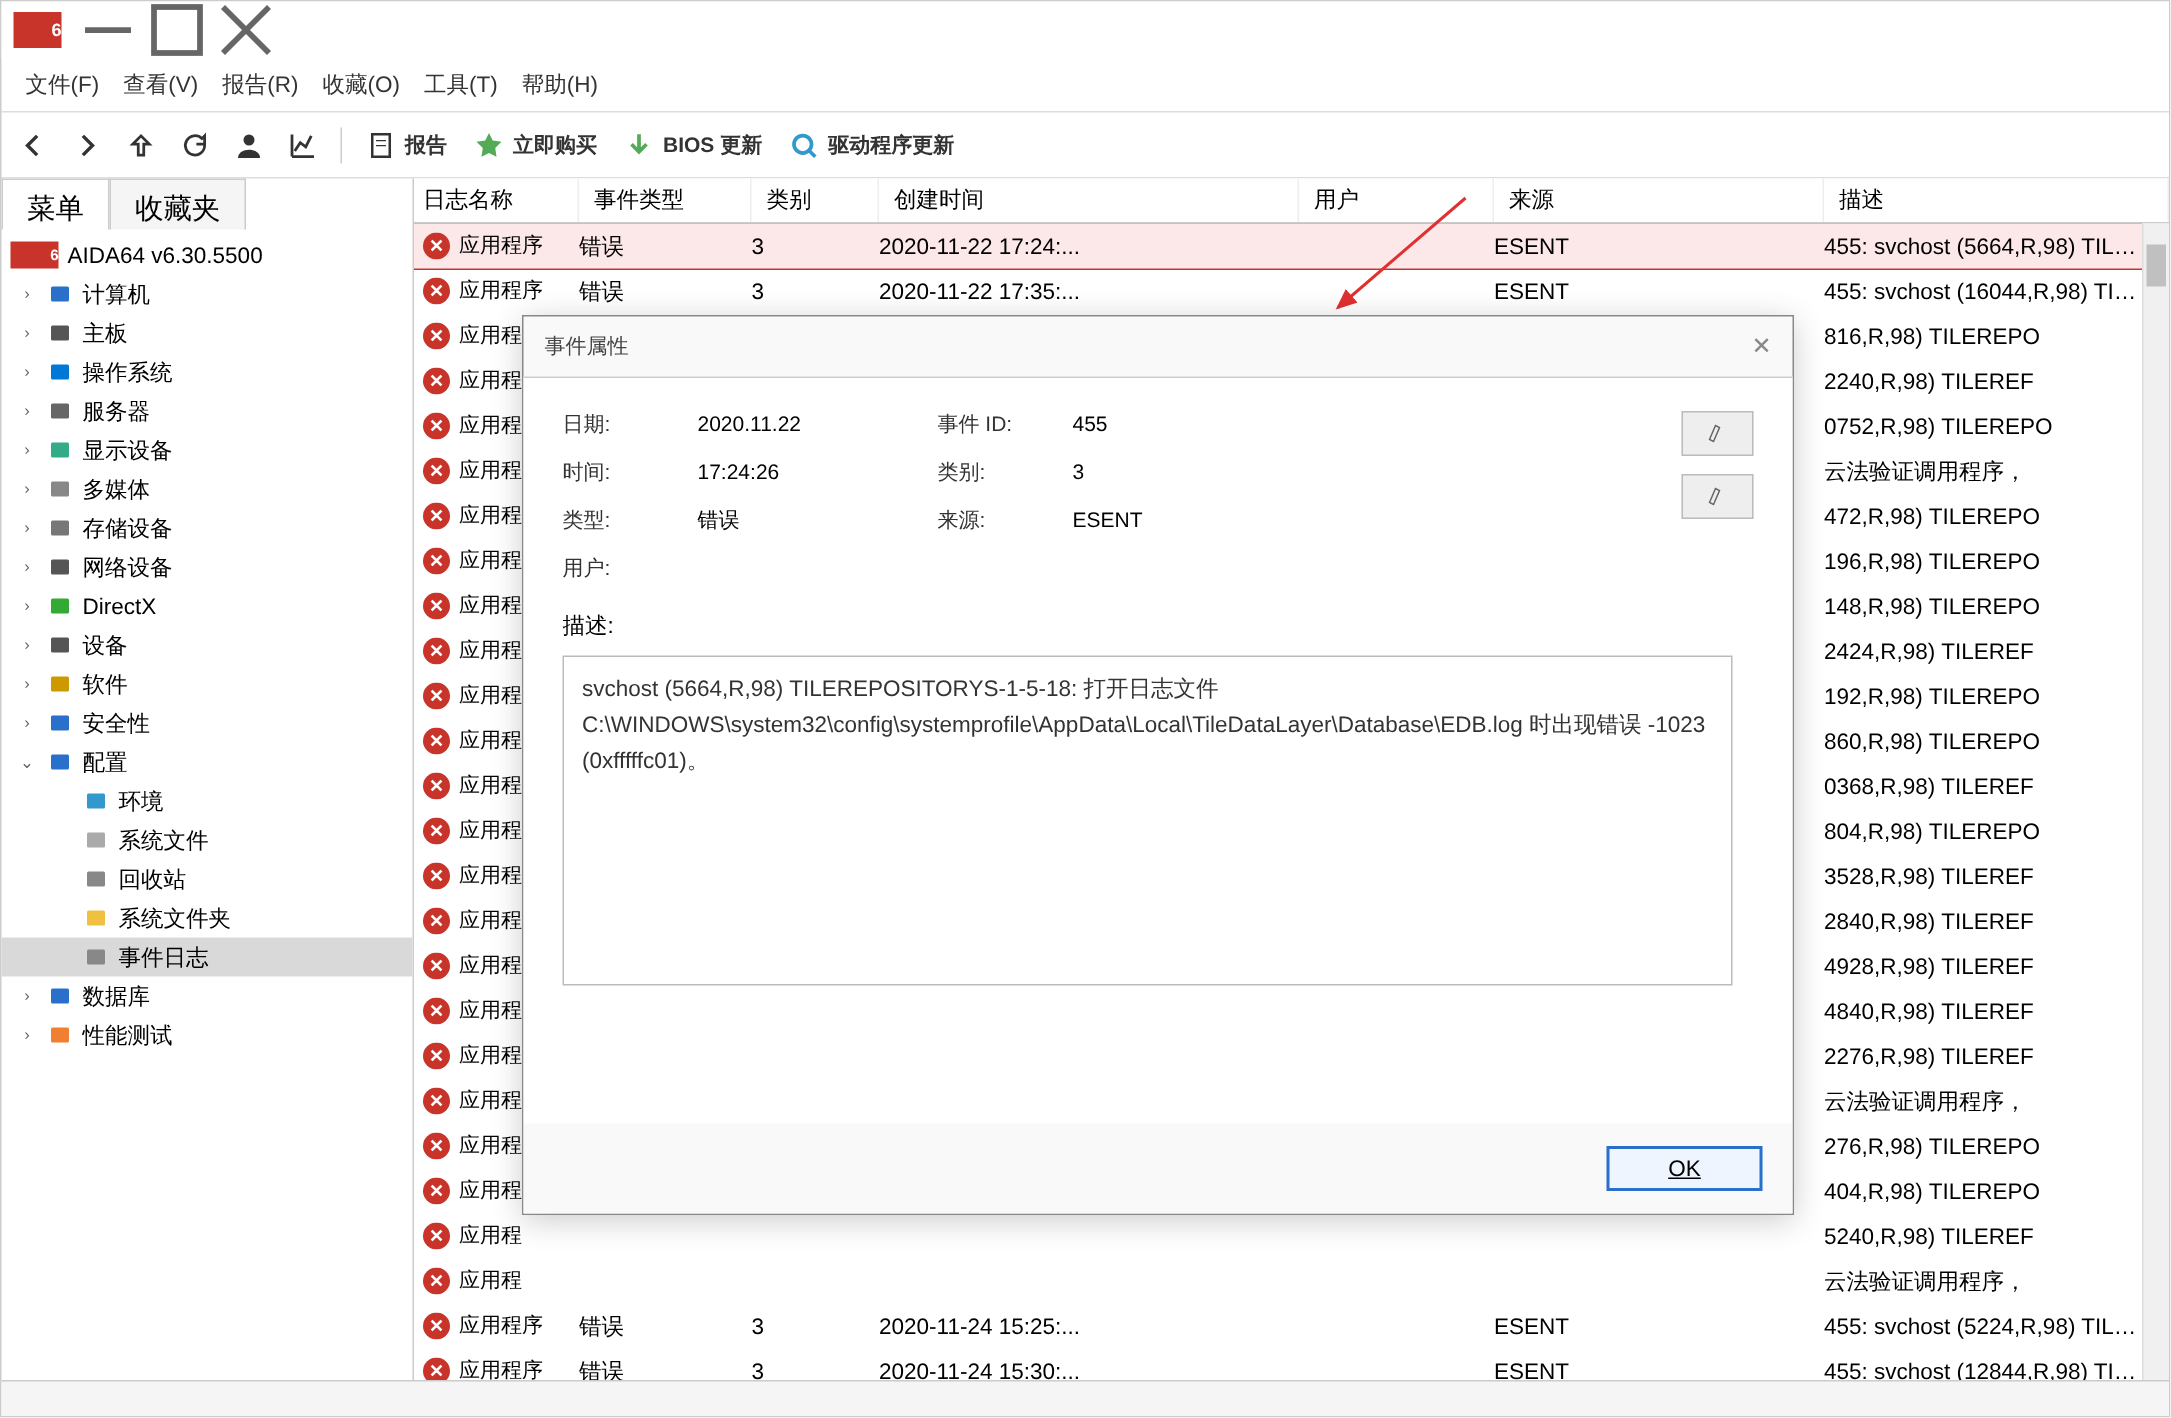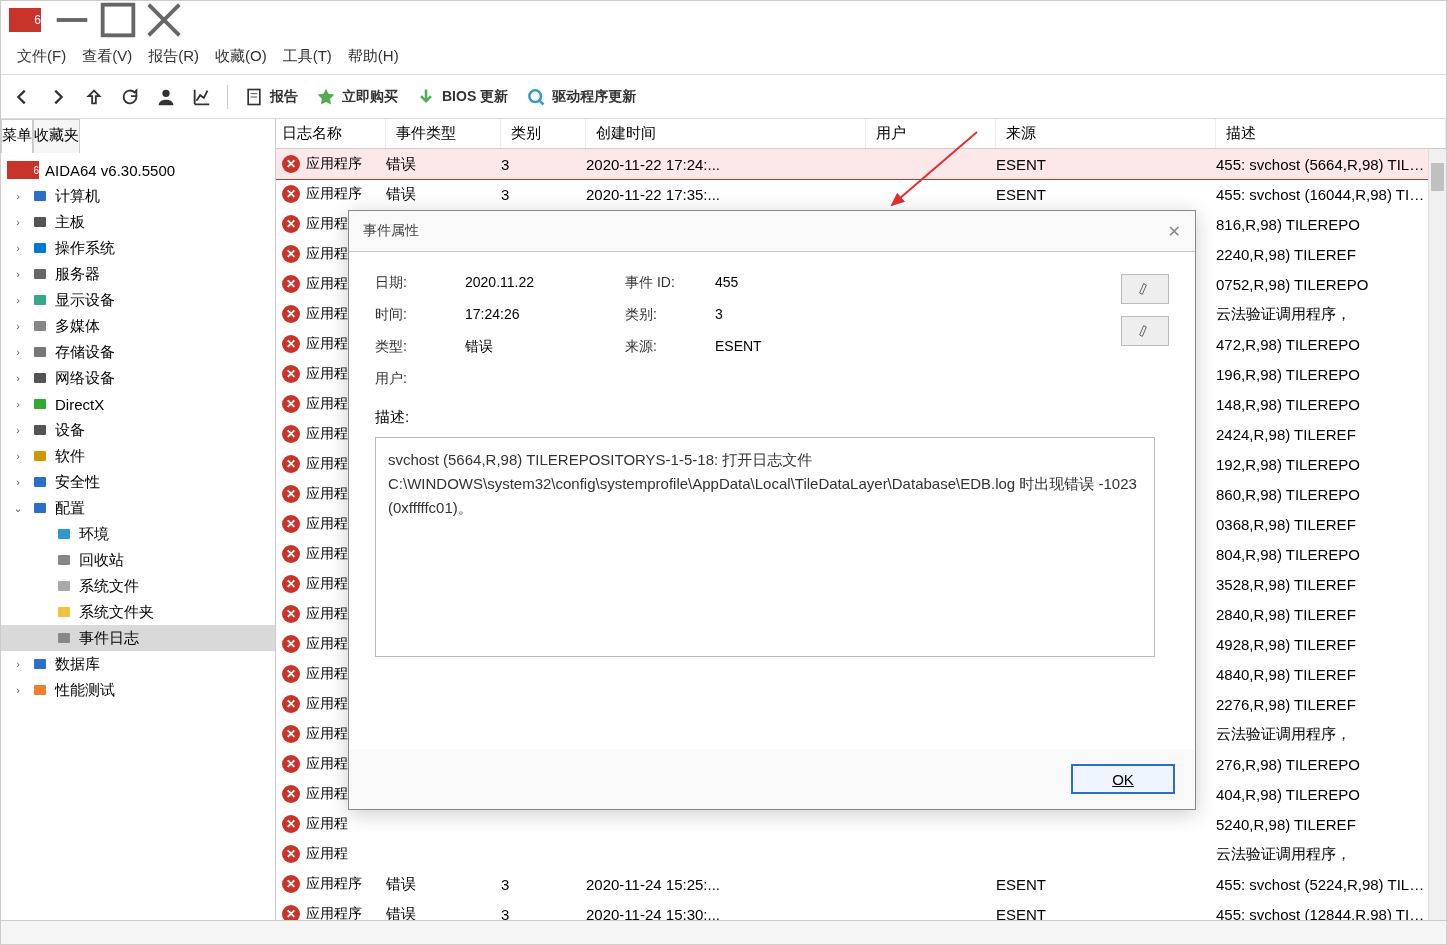--- a/index.html
+++ b/index.html
@@ -1,33 +1,33 @@
 <!DOCTYPE html>
 <html><head>
 <meta charset="utf-8">
 <style>
 *{box-sizing:border-box;margin:0;padding:0;font-family:"Microsoft YaHei","Segoe UI",sans-serif;font-size:14px;}
 body{background:#fff;width:1447px;height:945px;overflow:hidden;position:relative;}
 .window{width:100%;height:100%;display:flex;flex-direction:column;border:1px solid #ccc;}
 .titlebar{height:38px;display:flex;align-items:center;padding:0 8px;background:#fff;}
-.app-badge{width:24px;height:24px;background:#c8332a;color:#fff;font-weight:normal;display:flex;align-items:center;justify-content:center;font-size:12px;margin-right:8px;padding-left:32px;}
+.app-badge{width:24px;height:24px;background:#c8332a;color:#fff;font-weight:bold;display:flex;align-items:center;justify-content:center;font-size:12px;margin-right:8px;padding-left:32px;}
 .title-text{color:#666;font-size:15px;flex:1;}
 .win-controls{display:flex;gap:0;}
 .win-btn{width:46px;height:32px;display:flex;align-items:center;justify-content:center;color:#666;}
 .menubar{height:36px;display:flex;align-items:center;padding:0 8px;gap:0;border-bottom:1px solid #ddd;}
 .menubar span{padding:6px 8px;color:#333;font-size:15px;}
 .toolbar{height:44px;display:flex;align-items:center;padding:0 6px;gap:6px;border-bottom:1px solid #ddd;}
 .tb{width:30px;height:30px;display:flex;align-items:center;justify-content:center;color:#444;}
 .tb svg{width:22px;height:22px;}
 .tb-sep{width:1px;height:24px;background:#ccc;margin:0 4px;}
 .tb-labeled{display:flex;align-items:center;gap:6px;padding:0 6px;color:#333;font-size:15px;font-weight:bold;}
 .body{flex:1;display:flex;min-height:0;}
 .sidebar{width:275px;border-right:1px solid #ccc;display:flex;flex-direction:column;}
 .side-tabs{display:flex;height:34px;}
-.side-tab{padding:6px 0;border:1px solid #ccc;border-bottom:none;background:#fff;font-size:15px;}
+.side-tab{padding:6px 16px;border:1px solid #ccc;border-bottom:none;background:#fff;font-size:19px;}
 .side-tab.inactive{background:#f5f5f5;}
 .tree{flex:1;overflow:auto;padding:4px 0;}
 .tree-row{display:flex;align-items:center;height:26px;padding-left:6px;cursor:default;}
 .tree-row.sel{background:#d9d9d9;}
 .tw{width:14px;text-align:center;color:#666;font-size:11px;}
 .ticon{width:18px;height:18px;margin:0 6px;display:flex;align-items:center;justify-content:center;}
 .tlabel{font-size:15px;}
 .d1{padding-left:10px;}
 .d2{padding-left:34px;}
 .main{flex:1;display:flex;flex-direction:column;min-width:0;position:relative;}
@@ -295,33 +295,33 @@
               <svg width="16" height="16" viewBox="0 0 16 16">
                 <rect x="2" y="3" width="12" height="10" rx="1" fill="#39c"></rect>
               </svg>
             </span>
             <span class="tlabel">环境</span>
           </div>
           <div class="tree-row d2">
             <span class="tw"></span>
             <span class="ticon">
               <svg width="16" height="16" viewBox="0 0 16 16">
-                <rect x="2" y="3" width="12" height="10" rx="1" fill="#888"></rect>
-              </svg>
-            </span>
-            <span class="tlabel">回收站</span>
+                <rect x="2" y="3" width="12" height="10" rx="1" fill="#aaa"></rect>
+              </svg>
+            </span>
+            <span class="tlabel">系统文件</span>
           </div>
           <div class="tree-row d2">
             <span class="tw"></span>
             <span class="ticon">
               <svg width="16" height="16" viewBox="0 0 16 16">
-                <rect x="2" y="3" width="12" height="10" rx="1" fill="#aaa"></rect>
-              </svg>
-            </span>
-            <span class="tlabel">系统文件</span>
+                <rect x="2" y="3" width="12" height="10" rx="1" fill="#888"></rect>
+              </svg>
+            </span>
+            <span class="tlabel">回收站</span>
           </div>
           <div class="tree-row d2">
             <span class="tw"></span>
             <span class="ticon">
               <svg width="16" height="16" viewBox="0 0 16 16">
                 <rect x="2" y="3" width="12" height="10" rx="1" fill="#f0c040"></rect>
               </svg>
             </span>
             <span class="tlabel">系统文件夹</span>
           </div>

